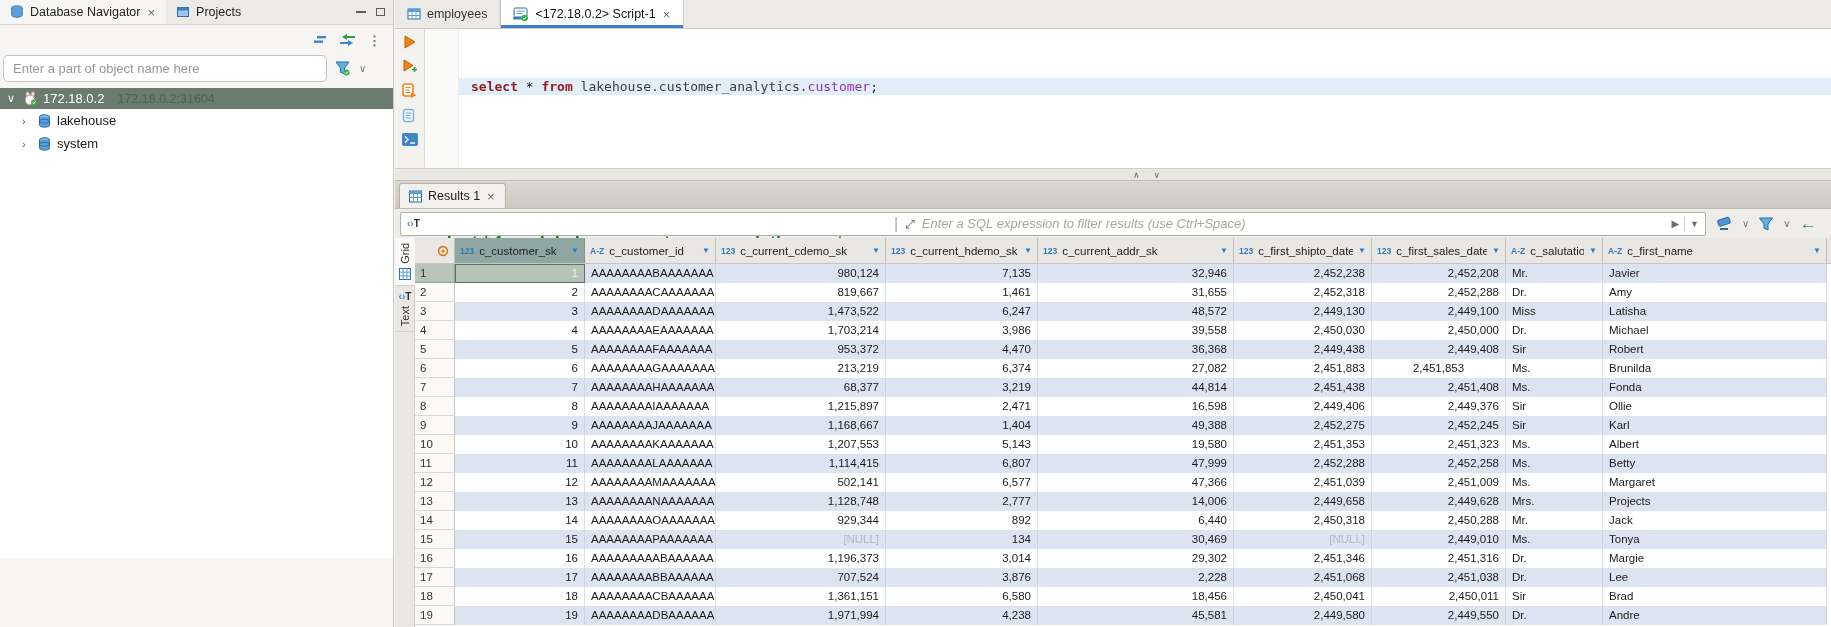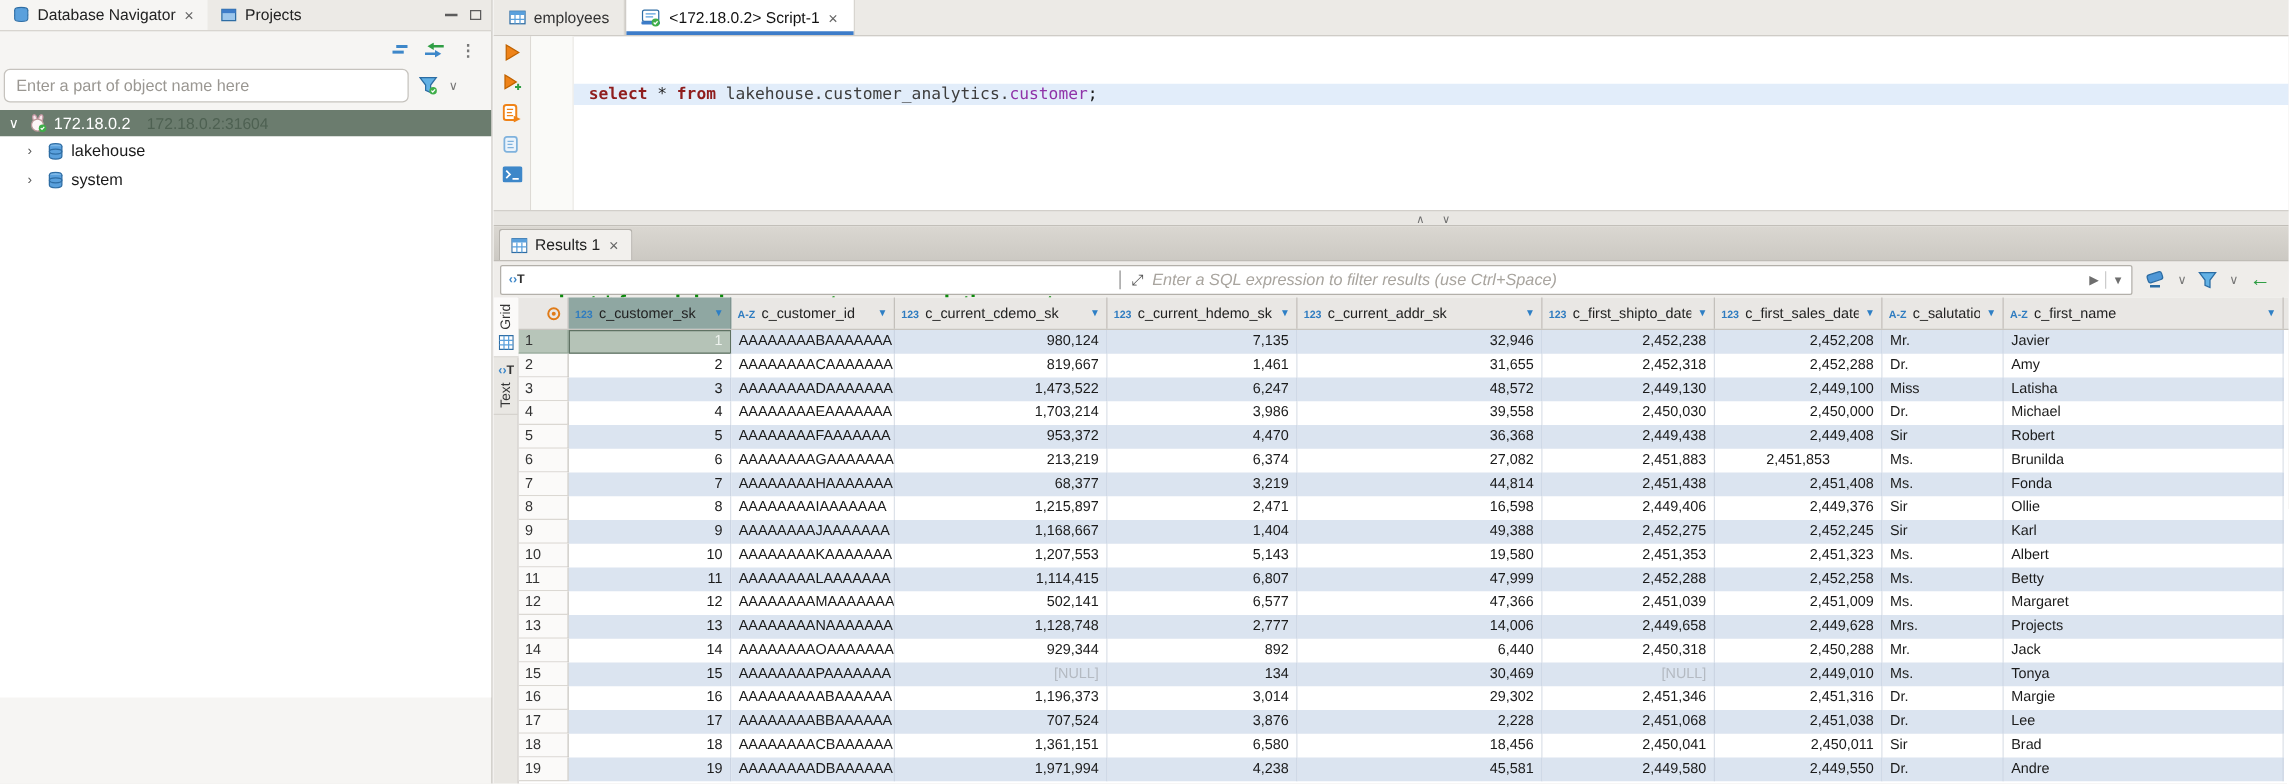--- a/index.html
+++ b/index.html
@@ -248,21 +248,21 @@
       <span>
           <svg width="16" height="13">
             <rect width="16" height="13" rx="2" fill="#3d87c9"></rect>
             <path d="M3 3.5l3 3-3 3" stroke="#fff" fill="none" stroke-width="1.4"></path>
             <path d="M8 10h5" stroke="#fff" stroke-width="1.4"></path>
           </svg>
         </span>
     </div>
     <div class="gutter"></div>
 
-    <div class="codeline current" style="top:67px"><span class="k">select</span><span> * </span><span class="k">from</span><span class="idf"> lakehouse.customer_analytics.</span><span class="tbl">customer</span><span>;</span></div>
+    <div class="codeline current" style="top:78px"><span class="k">select</span><span> * </span><span class="k">from</span><span class="idf"> lakehouse.customer_analytics.</span><span class="tbl">customer</span><span>;</span></div>
   </div>
 
   <div class="sash">
     <div class="sash-handle">
         <span>∧</span>
         <span>∨</span>
       </div>
   </div>
 
   <div class="results">

